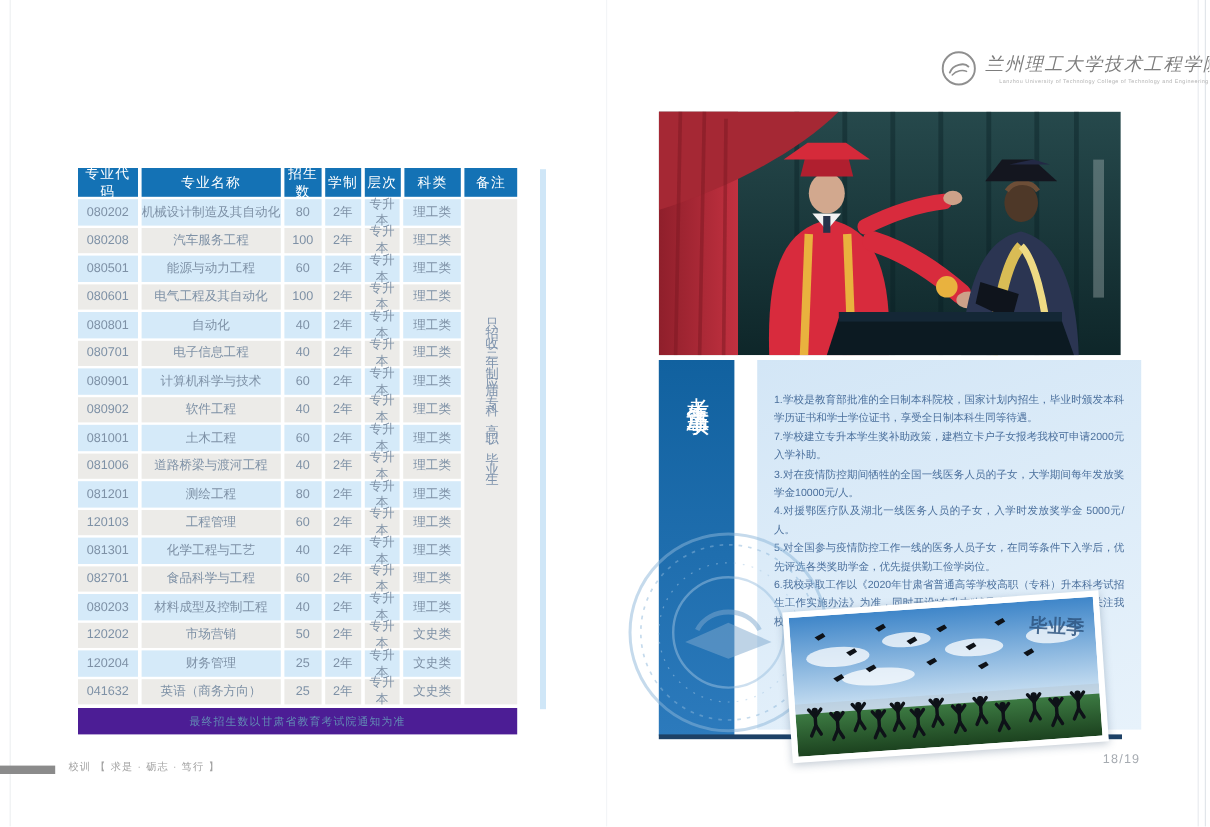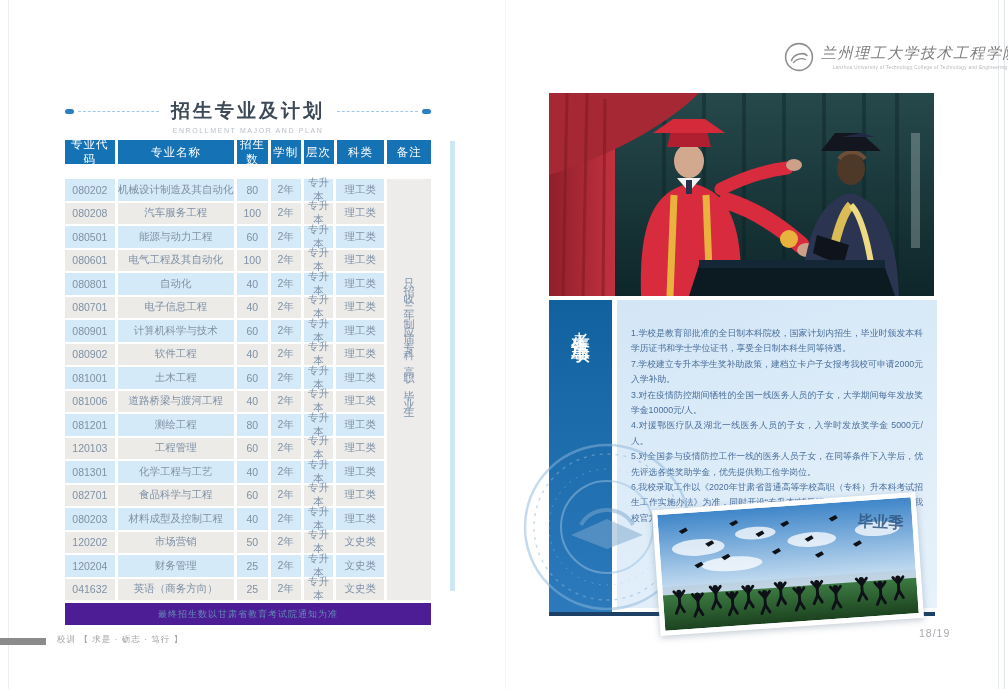--- a/index.html
+++ b/index.html
@@ -17,21 +17,21 @@
   .title-sub{text-align:center;font-size:7px;color:#b8bfc7;letter-spacing:1.6px;margin-top:3px}
 
   
   .enroll-table{position:absolute;left:65px;top:140px;width:366px}
   .trow{display:flex}
   .cell{display:flex;align-items:center;justify-content:center;text-align:center}
   .hcell{background:#1472b5;color:#ffffff;font-size:11.5px;height:24px;letter-spacing:1px}
   .w1{width:50px}.w2{width:117px}.w3{width:31px}.w4{width:30px}.w5{width:30px}.w6{width:48px}.w7{width:44px}
   .trow .cell{margin-right:3px}
   .trow .cell:last-child{margin-right:0}
-  .tbody{display:flex;margin-top:15px}
+  .tbody{display:flex;margin-top:2px}
   .rows-col{width:319px}
   .body-row{display:flex;height:21.5px;margin-bottom:2px}
   .body-row .cell{font-size:10.5px;color:#7e91a6;margin-right:3px}
   .body-row .cell:last-child{margin-right:0}
   .row-blue .cell{background:#d5eaf9}
   .row-gray .cell{background:#ecebe8}
   .remark-cell{width:44px;margin-left:3px;margin-bottom:2px;background:#edecea;
                display:flex;justify-content:center;align-items:flex-start;padding-top:90px}
   .remark-text{writing-mode:vertical-rl;text-orientation:upright;font-size:11px;color:#7e93ad;
                letter-spacing:8px;line-height:1.1}
@@ -50,50 +50,40 @@
            color:#7d7d7d;letter-spacing:1.5px;white-space:nowrap}
   .logo-en{font-size:4.5px;color:#b3b3b3;letter-spacing:.4px;margin-top:2px;text-align:center}
 
   
   .photo1{position:absolute;left:549px;top:93px;width:385px;height:203px}
   .photo1 svg{display:block;width:100%;height:100%}
   .notice-bar{position:absolute;left:549px;top:300px;width:63px;height:313px;z-index:1;
               background:linear-gradient(180deg,#11619f,#2c7abc);display:flex;justify-content:center}
   .notice-bar-title{writing-mode:vertical-rl;text-orientation:upright;color:#ffffff;font-size:19px;
                     letter-spacing:3px;margin-top:16px}
-  .notice-panel{position:absolute;left:617px;top:300px;width:320px;height:308px;
+  .notice-panel{position:absolute;left:631px;top:300px;width:320px;height:308px;
                 background:linear-gradient(160deg,#d3e6f6 0%,#e7f2fb 100%);padding:26px 14px 0 14px;overflow:hidden}
   .notice-item{font-size:8.8px;line-height:1.75;color:#4a6f9c;text-align:justify}
   .navy-line{position:absolute;left:549px;top:612px;width:386px;height:4px;background:#1d4166;z-index:2}
   .seal{position:absolute;left:521px;top:441px;width:172px;height:172px;opacity:.5;z-index:3}
   .polaroid{position:absolute;left:656px;top:501px;width:264px;height:126px;background:#ffffff;
             padding:5px;transform:rotate(-4deg);box-shadow:0 2px 7px rgba(40,70,100,.28);z-index:4}
   .polaroid svg{display:block;width:100%;height:100%}
   .page-num{position:absolute;left:919px;top:627px;font-size:10.5px;color:#a6abb1;letter-spacing:1px}
 </style>
 </head>
 <body>
 
 <div class="stage">
 
   <div class="edge" style="left:8px"></div>
   <div class="edge" style="left:505px;background:#f3f5f7"></div>
   <div class="edge" style="left:998px;background:#e9ecef"></div>
   <div class="edge" style="left:1004px;background:#e2e6ea"></div>
 
-  <div class="title-block">
-    <div class="title-row">
-      <span class="title-sq"></span>
-      <span class="title-line"></span>
-      <span class="title-text">招生专业及计划</span>
-      <span class="title-line"></span>
-      <span class="title-sq"></span>
-    </div>
-    <div class="title-sub">ENROLLMENT MAJOR AND PLAN</div>
-  </div>
 
   <div class="enroll-table">
     <div class="trow">
         <div class="cell hcell w1">专业代码</div>
         <div class="cell hcell w2">专业名称</div>
         <div class="cell hcell w3">招生数</div>
         <div class="cell hcell w4">学制</div>
         <div class="cell hcell w5">层次</div>
         <div class="cell hcell w6">科类</div>
         <div class="cell hcell w7">备注</div>

